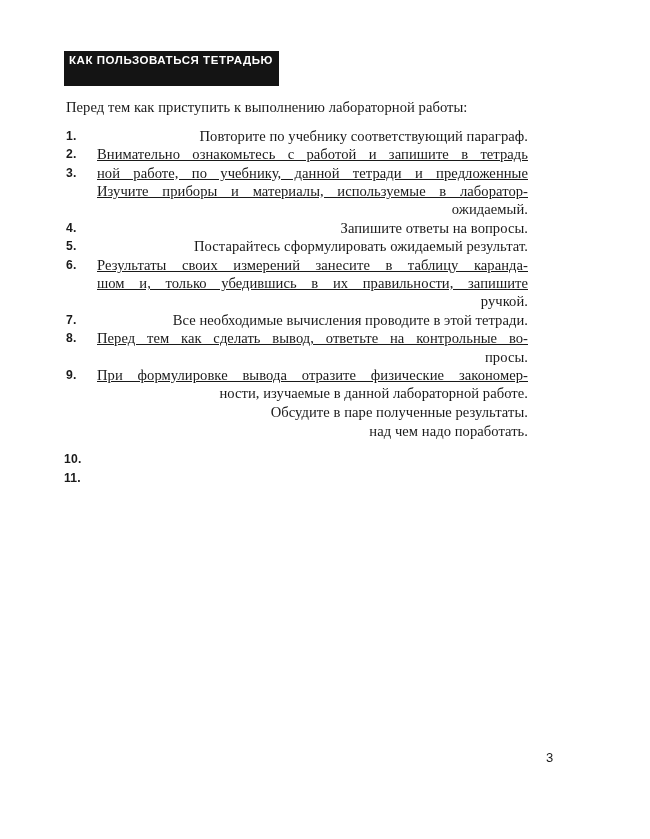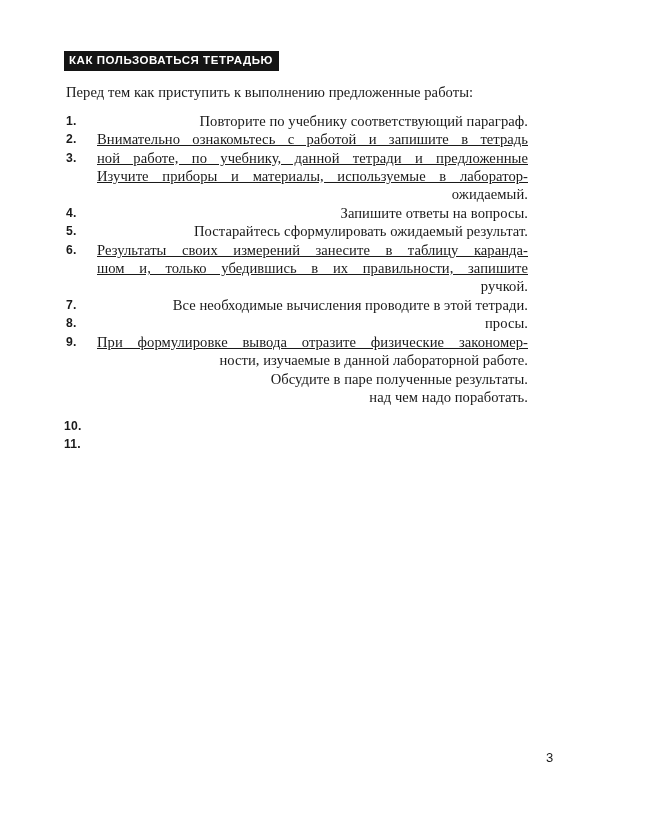--- a/index.html
+++ b/index.html
@@ -26,21 +26,21 @@
   
   .section-header {
     display: inline-block;
     background: #141414;
     color: #ffffff;
     font-family: "Liberation Sans", "DejaVu Sans", sans-serif;
     font-weight: bold;
     font-size: 11.5px;
     letter-spacing: 0.55px;
     line-height: 1;
-    padding: 4px 6px 4px 5px;
+    padding: 4px 6px 19px 5px;
     margin: 0 0 12px 0;
     white-space: nowrap;
   }
 
   
   .intro {
     font-size: 14.6px;
     line-height: 18px;
     margin: 0 0 11px 2px;
     letter-spacing: 0.05px;
@@ -105,21 +105,21 @@
 </style>
 </head>
 <body>
 
 <div class="page">
 
   <div class="content">
 
     <div class="section-header">КАК ПОЛЬЗОВАТЬСЯ ТЕТРАДЬЮ</div>
 
-    <p class="intro">Перед тем как приступить к выполнению предложенные работы:</p>
+    <p class="intro">Перед тем как приступить к выполнению лабораторной работы:</p>
 
     <ol class="list">
         <li class="list-item">
           <span class="item-number">1.</span>
           <span class="item-body">
             <span class="lline">Повторите по учебнику соответствующий параграф.</span>
           </span>
         </li>
         <li class="list-item">
           <span class="item-number">2.</span>
@@ -157,20 +157,21 @@
         </li>
         <li class="list-item">
           <span class="item-number">7.</span>
           <span class="item-body">
             <span class="lline">Все необходимые вычисления проводите в этой тетради.</span>
           </span>
         </li>
         <li class="list-item">
           <span class="item-number">8.</span>
           <span class="item-body">
+            <span class="jline">Перед тем как сделать вывод, ответьте на контрольные во-</span>
             <span class="lline">просы.</span>
           </span>
         </li>
         <li class="list-item">
           <span class="item-number">9.</span>
           <span class="item-body">
             <span class="jline">При формулировке вывода отразите физические закономер-</span>
             <span class="lline">ности, изучаемые в данной лабораторной работе.</span>
           </span>
         </li>

